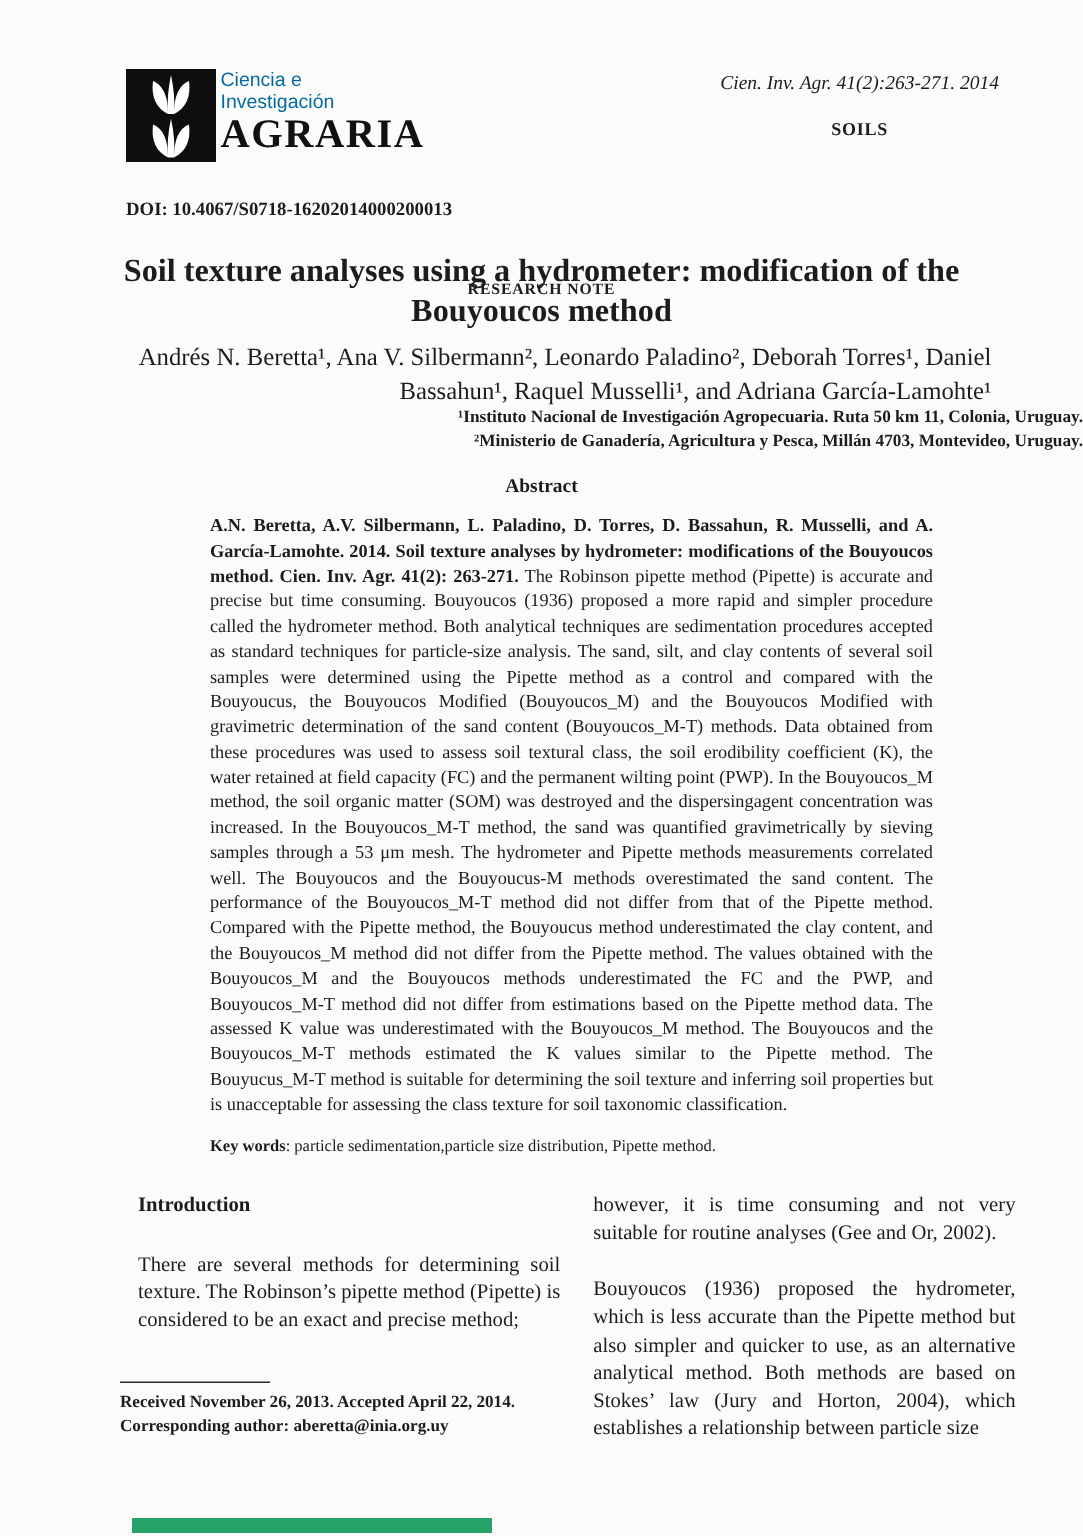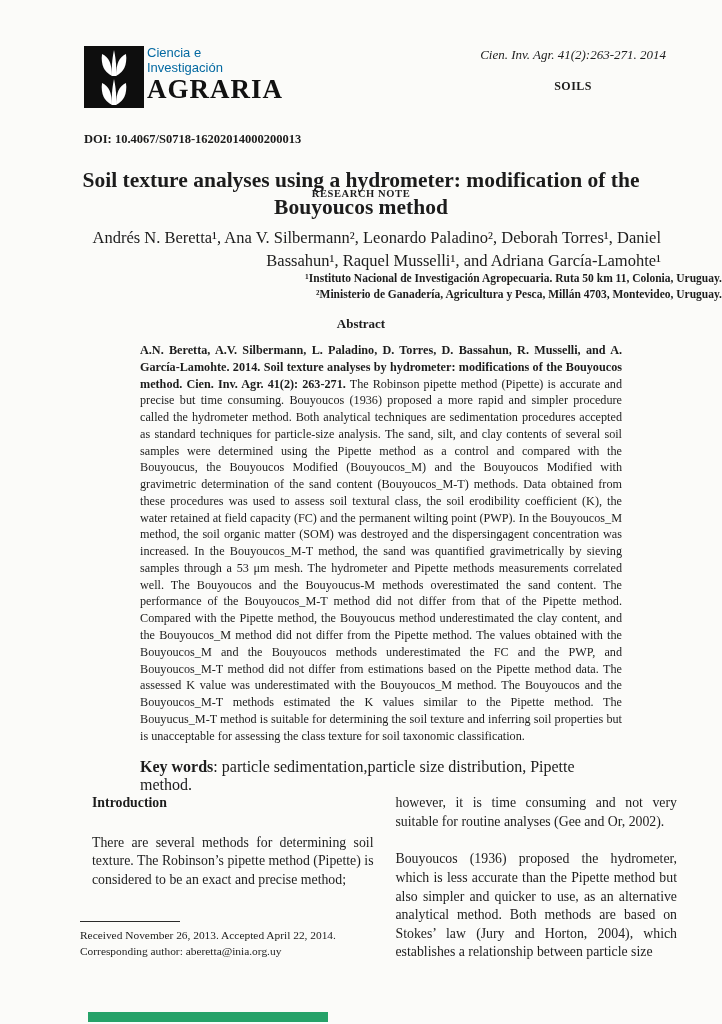--- a/index.html
+++ b/index.html
@@ -21,28 +21,28 @@
   .hdr-cit,.hdr-web{font-style:italic;}
   .hdr-soils{font-style:normal;font-weight:bold;font-size:12px;letter-spacing:0.5px;margin-top:14px;}
   
   .doi{margin:132px 0 0 84px;font-weight:bold;font-size:12.5px;position:absolute;top:0;left:0;}
   .rnote{position:absolute;top:153px;left:0;right:0;text-align:center;font-weight:bold;font-size:10.5px;letter-spacing:0.6px;margin-top:35px;}
   .title{position:absolute;top:167px;left:81px;right:81px;text-align:center;font-size:21.5px;font-weight:bold;line-height:1.26;margin:0;}
   .authors{position:absolute;top:226px;left:61px;right:61px;text-align:right;font-size:16.5px;line-height:1.42;}
   .affils{position:absolute;top:271px;left:0;right:0;text-align:right;font-weight:bold;font-size:11.5px;line-height:1.35;}
   .abs-head{position:absolute;top:316px;left:0;right:0;text-align:center;font-weight:bold;font-size:13px;}
   .abs{position:absolute;top:342px;left:140px;right:100px;font-size:12.2px;line-height:1.375;text-align:justify;margin:0;}
-  .kw{position:absolute;top:758px;left:140px;right:100px;font-size:16px;margin:0;}
+  .kw{position:absolute;top:758px;left:140px;right:100px;font-size:11px;margin:0;}
   
   .cols{position:absolute;top:794px;left:92px;right:45px;display:flex;gap:22px;}
   .col{flex:1;font-size:13.8px;line-height:1.35;text-align:justify;}
   .sec-head{font-weight:bold;font-size:13.8px;margin:0 0 21px 0;text-align:left;}
   .col p{margin:0 0 19px 0;}
   
-  .footnote{position:absolute;left:80px;top:921px;width:300px;font-size:11.4px;font-weight:normal;line-height:1.42;}
+  .footnote{position:absolute;left:80px;top:921px;width:300px;font-size:11.4px;font-weight:bold;line-height:1.42;}
   .fn-rule{width:100px;border:0;border-top:1.2px solid #2a2a2a;margin:0 0 5px 0;}
   
   .green-bar{position:absolute;left:88px;top:1012px;width:240px;height:10px;background:#26a269;}
 </style>
 </head>
 <body>
 
 <div class="page">
 
   <div class="hdr">

